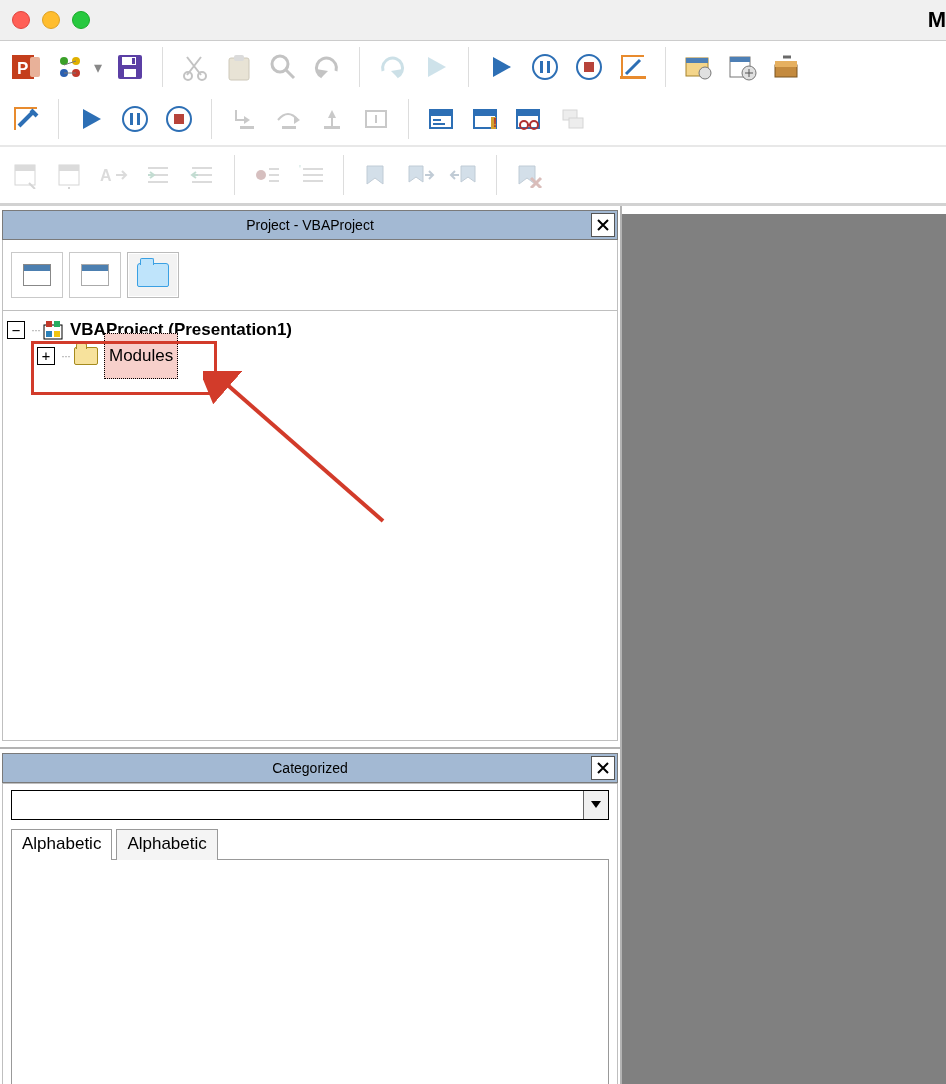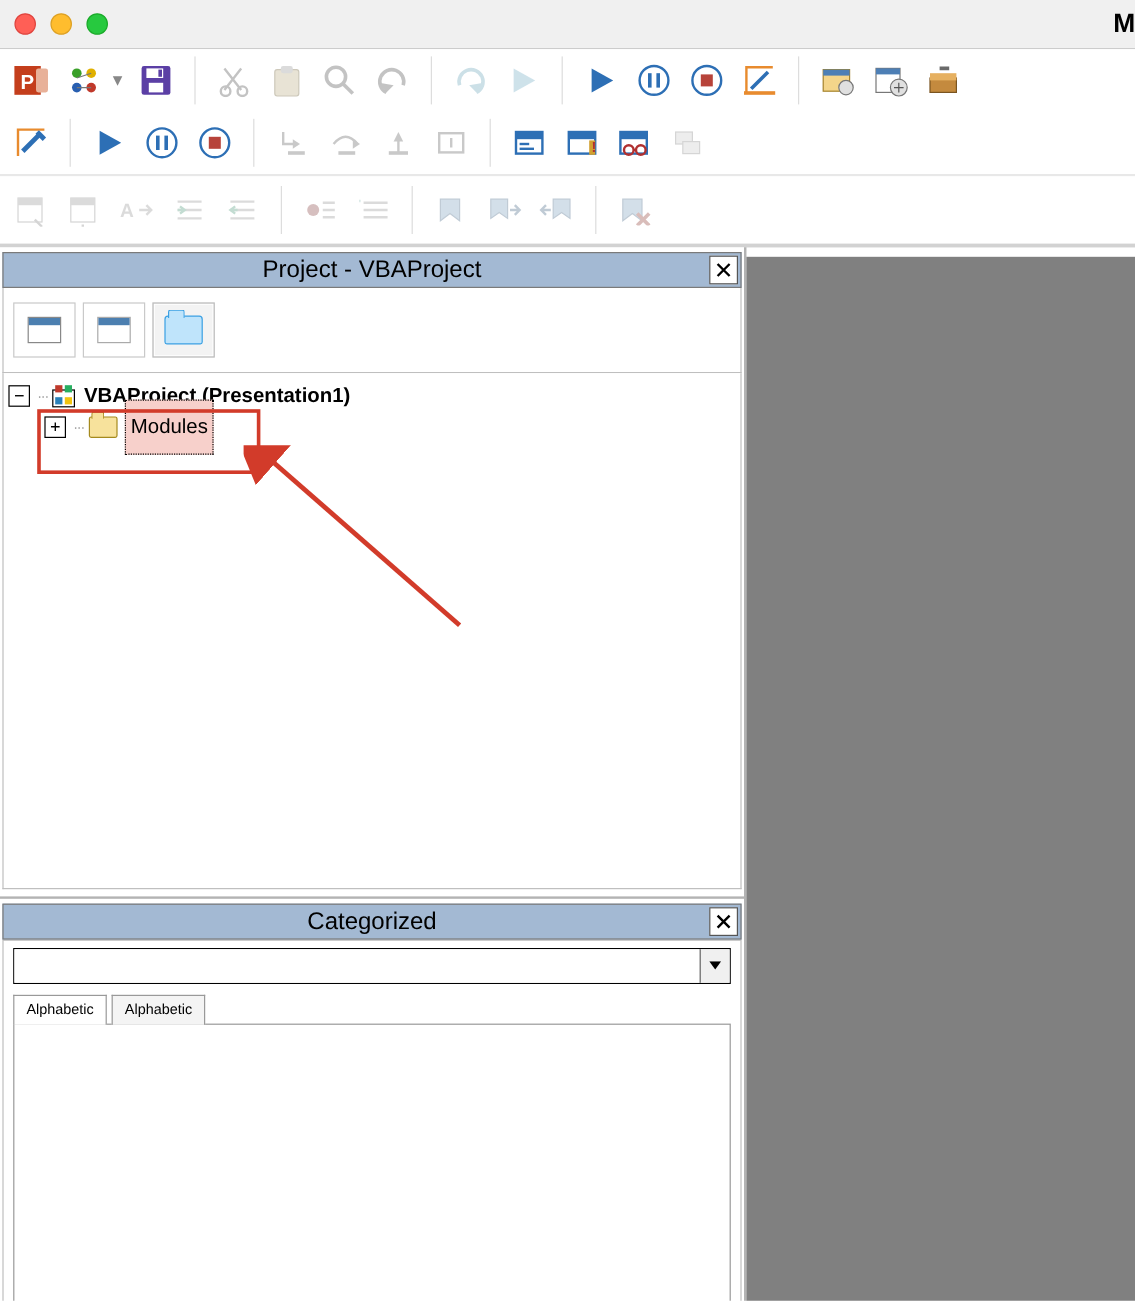--- a/index.html
+++ b/index.html
@@ -17,21 +17,21 @@
   .sep{width:1px;height:40px;background:#ddd;margin:0 4px;}
   .tbtn{width:32px;height:32px;display:flex;align-items:center;justify-content:center;}
   .faded{opacity:.35;filter:grayscale(40%);}
   .toolhr{height:2px;background:#e8e8e8;width:100%;}
   .toolhr2{height:3px;background:#d2d2d2;width:100%;}
   
   .workarea{display:flex;height:calc(100% - 40px - 52px - 52px - 56px - 3px);}
   .leftcol{width:620px;display:flex;flex-direction:column;border-right:2px solid #b3b3b3;}
   .rightcol{flex:1;background:#808080;border-top:8px solid #fff;}
   
-  .pane-caption{height:28px;background:#a3b9d3;border:1px solid #7a7a7a;border-top-width:1px;display:flex;align-items:center;justify-content:center;color:#000;font-size:20px;position:relative;margin:4px 2px 0 2px;}
+  .pane-caption{height:28px;background:#a3b9d3;border:1px solid #7a7a7a;border-top-width:1px;display:flex;align-items:center;justify-content:center;color:#000;font-size:14px;position:relative;margin:4px 2px 0 2px;}
   .pane-caption .xbtn{position:absolute;right:2px;top:2px;width:22px;height:22px;border:1px solid #555;background:#fff;font-weight:bold;font-family:Arial;display:flex;align-items:center;justify-content:center;}
   .proj-toolbar{height:58px;background:#fff;border:1px solid #bfbfbf;border-top:none;margin:0 2px;display:flex;align-items:center;gap:6px;padding:6px 8px;}
   .pt-btn{width:50px;height:44px;display:flex;align-items:center;justify-content:center;border:1px solid #c9c9c9;background:#fff;}
   .pt-btn.sel{background:#f3f3f3;border:1px solid #bbb;box-shadow:inset 0 0 0 1px #fff;}
   .folder-ic{width:30px;height:22px;border:1px solid #3aa0e3;border-radius:3px 3px 2px 2px;background:#bfe4fb;position:relative;}
   .folder-ic:before{content:"";position:absolute;top:-6px;left:2px;width:12px;height:6px;background:#bfe4fb;border:1px solid #3aa0e3;border-bottom:none;border-radius:2px 2px 0 0;}
   .form-ic{width:26px;height:20px;border:1px solid #888;background:#fff;position:relative;}
   .form-ic:before{content:"";position:absolute;top:0;left:0;right:0;height:6px;background:#4c7fb0;}
   .tree{flex:1;background:#fff;border:1px solid #bfbfbf;border-top:none;margin:0 2px;padding:6px 4px;font-size:17px;color:#000;overflow:auto;position:relative;}
   .noderow{display:flex;align-items:center;height:26px;}
@@ -43,21 +43,21 @@
   .yfolder:before{content:"";position:absolute;top:-5px;left:1px;width:9px;height:5px;background:#f7e29c;border:1px solid #a58a1e;border-bottom:none;border-radius:2px 2px 0 0;}
   .selnode{background:#f7d0cb;border:1px dotted #000;padding:12px 4px;}
   .redbox{position:absolute;border:3px solid #d23b2a;}
   
   .props{border-top:2px solid #b3b3b3;margin-top:6px;display:flex;flex-direction:column;flex:0 0 338px;}
   .props-body{flex:1;border:1px solid #bfbfbf;margin:0 2px;background:#fff;display:flex;flex-direction:column;padding:6px 8px 0;}
   .combo{height:28px;border:1px solid #000;display:flex;}
   .combo input{flex:1;border:none;outline:none;font-size:15px;padding:2px 4px;}
   .combo .dd{width:24px;border-left:1px solid #666;background:#f0f0f0;display:flex;align-items:center;justify-content:center;}
   .tabs{display:flex;margin-top:8px;}
-  .tab{border:1px solid #999;border-bottom:none;background:#f4f4f4;padding:4px 10px 6px;font-size:12px;margin-right:4px;position:relative;top:1px;}
+  .tab{border:1px solid #999;border-bottom:none;background:#f4f4f4;padding:4px 10px 6px;font-size:17px;margin-right:4px;position:relative;top:1px;}
   .tab.active{background:#fff;z-index:2;}
   .tabpane{flex:1;border:1px solid #999;background:#fff;}
   
   svg{display:block;}
   
   .arrow-ann{position:absolute;pointer-events:none;}
 </style>
 </head>
 <body>
 

